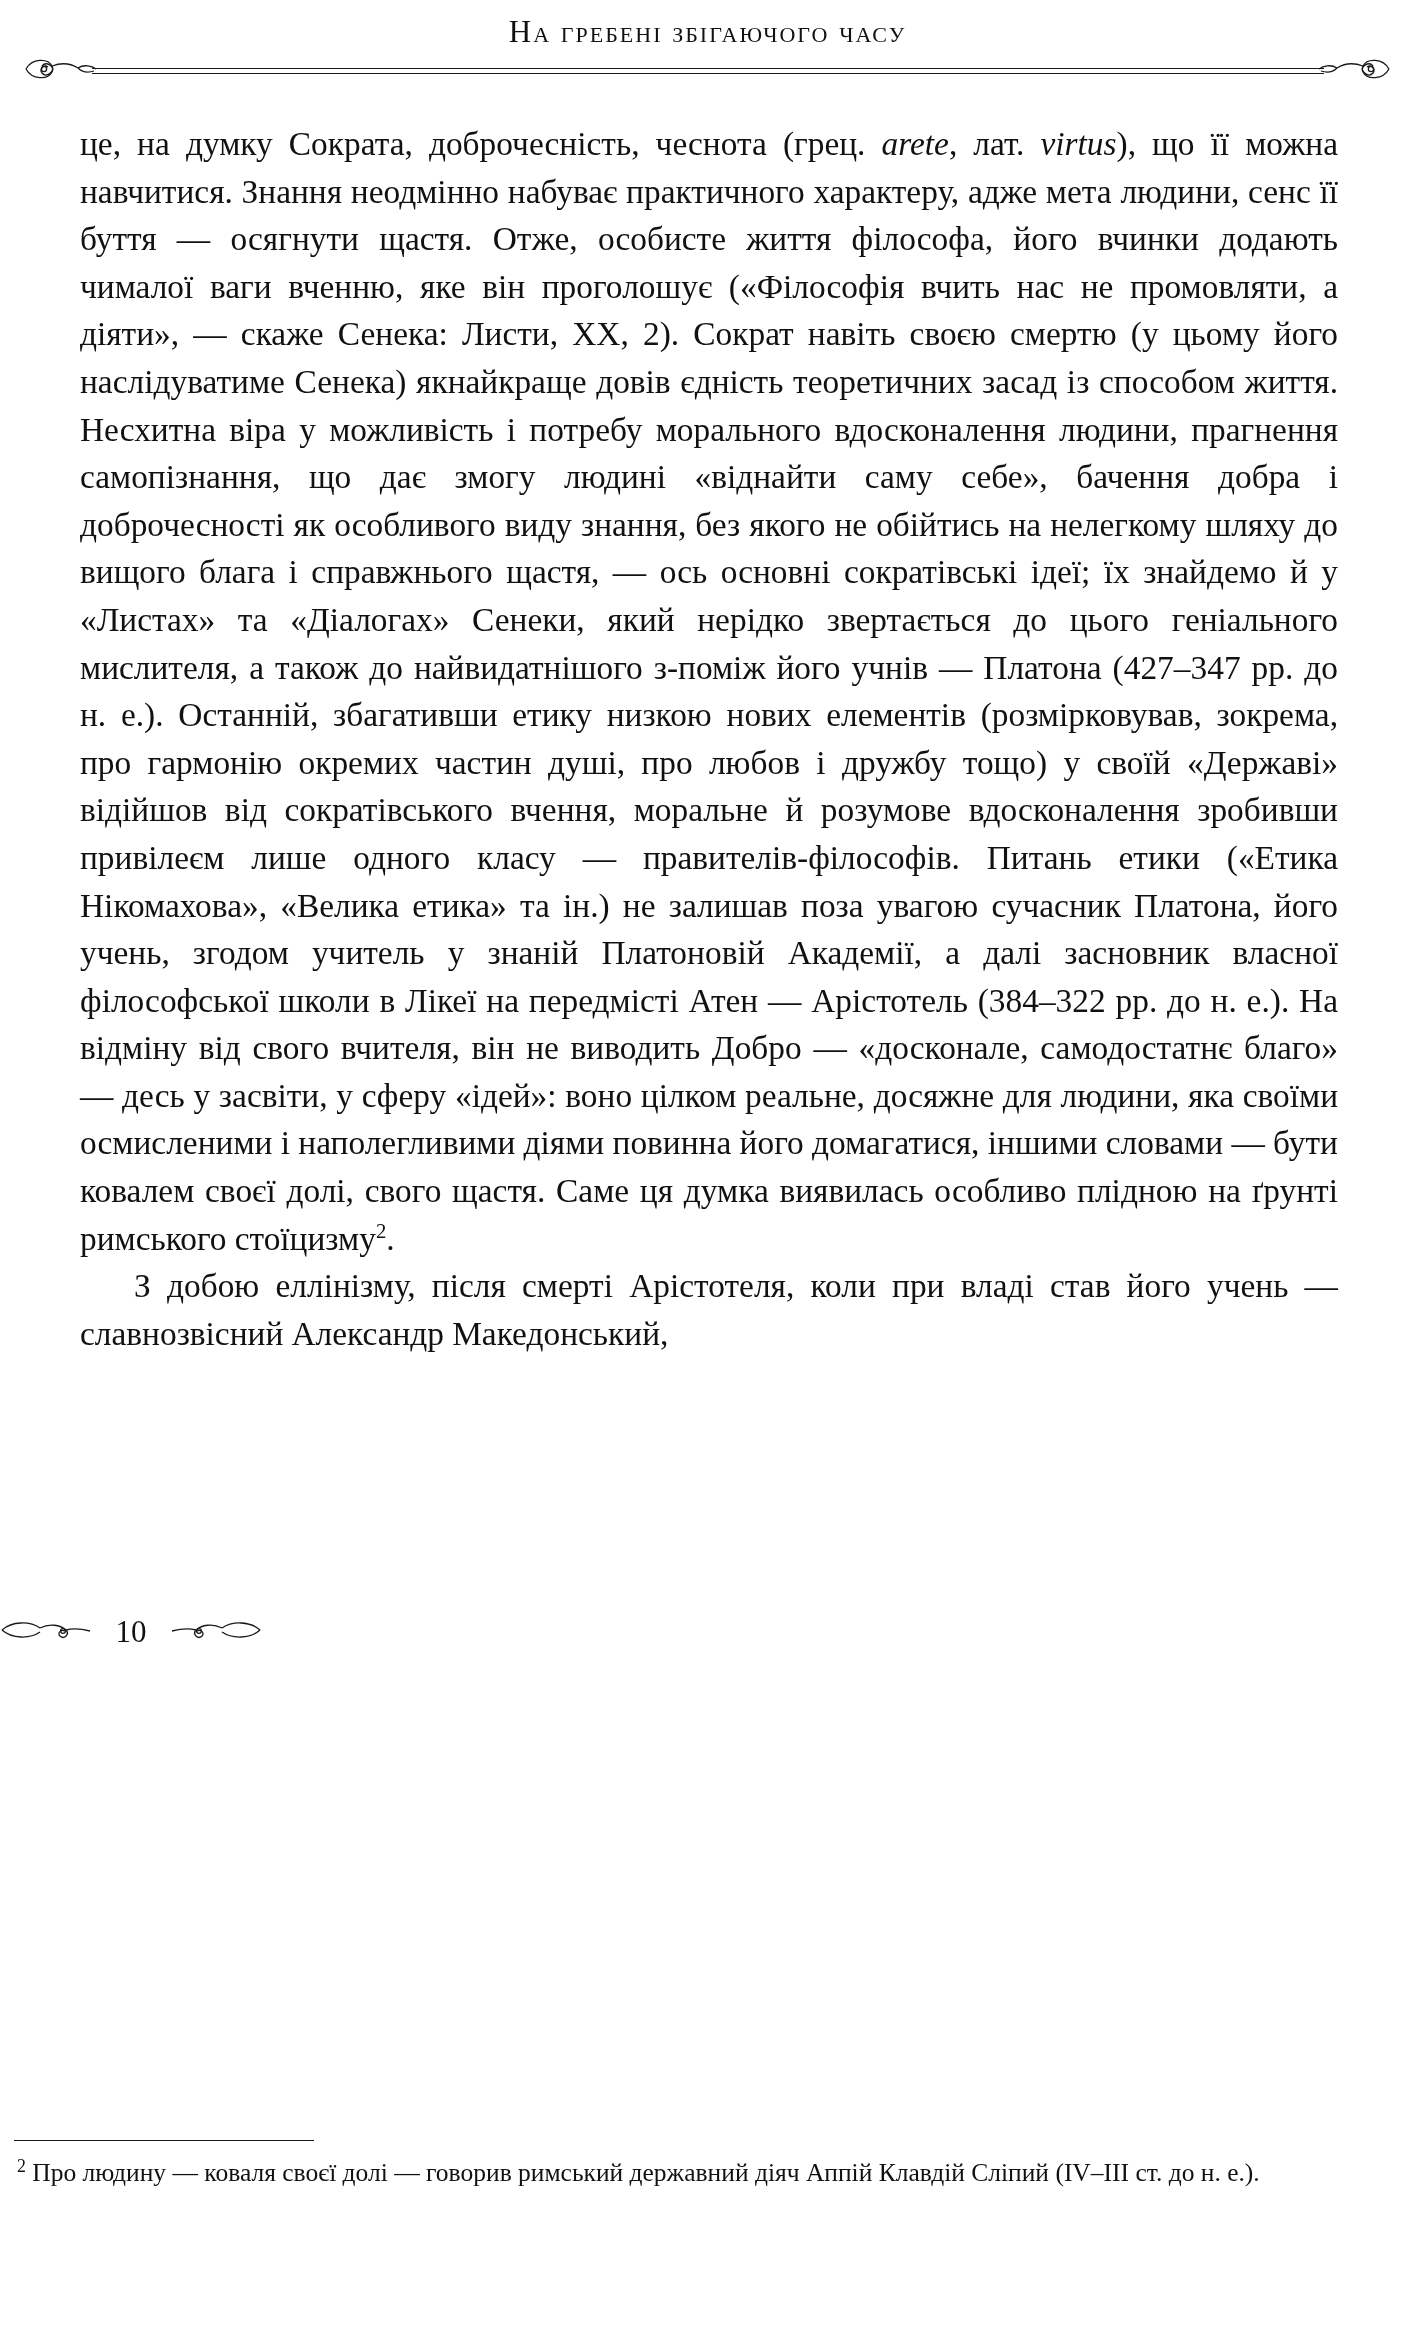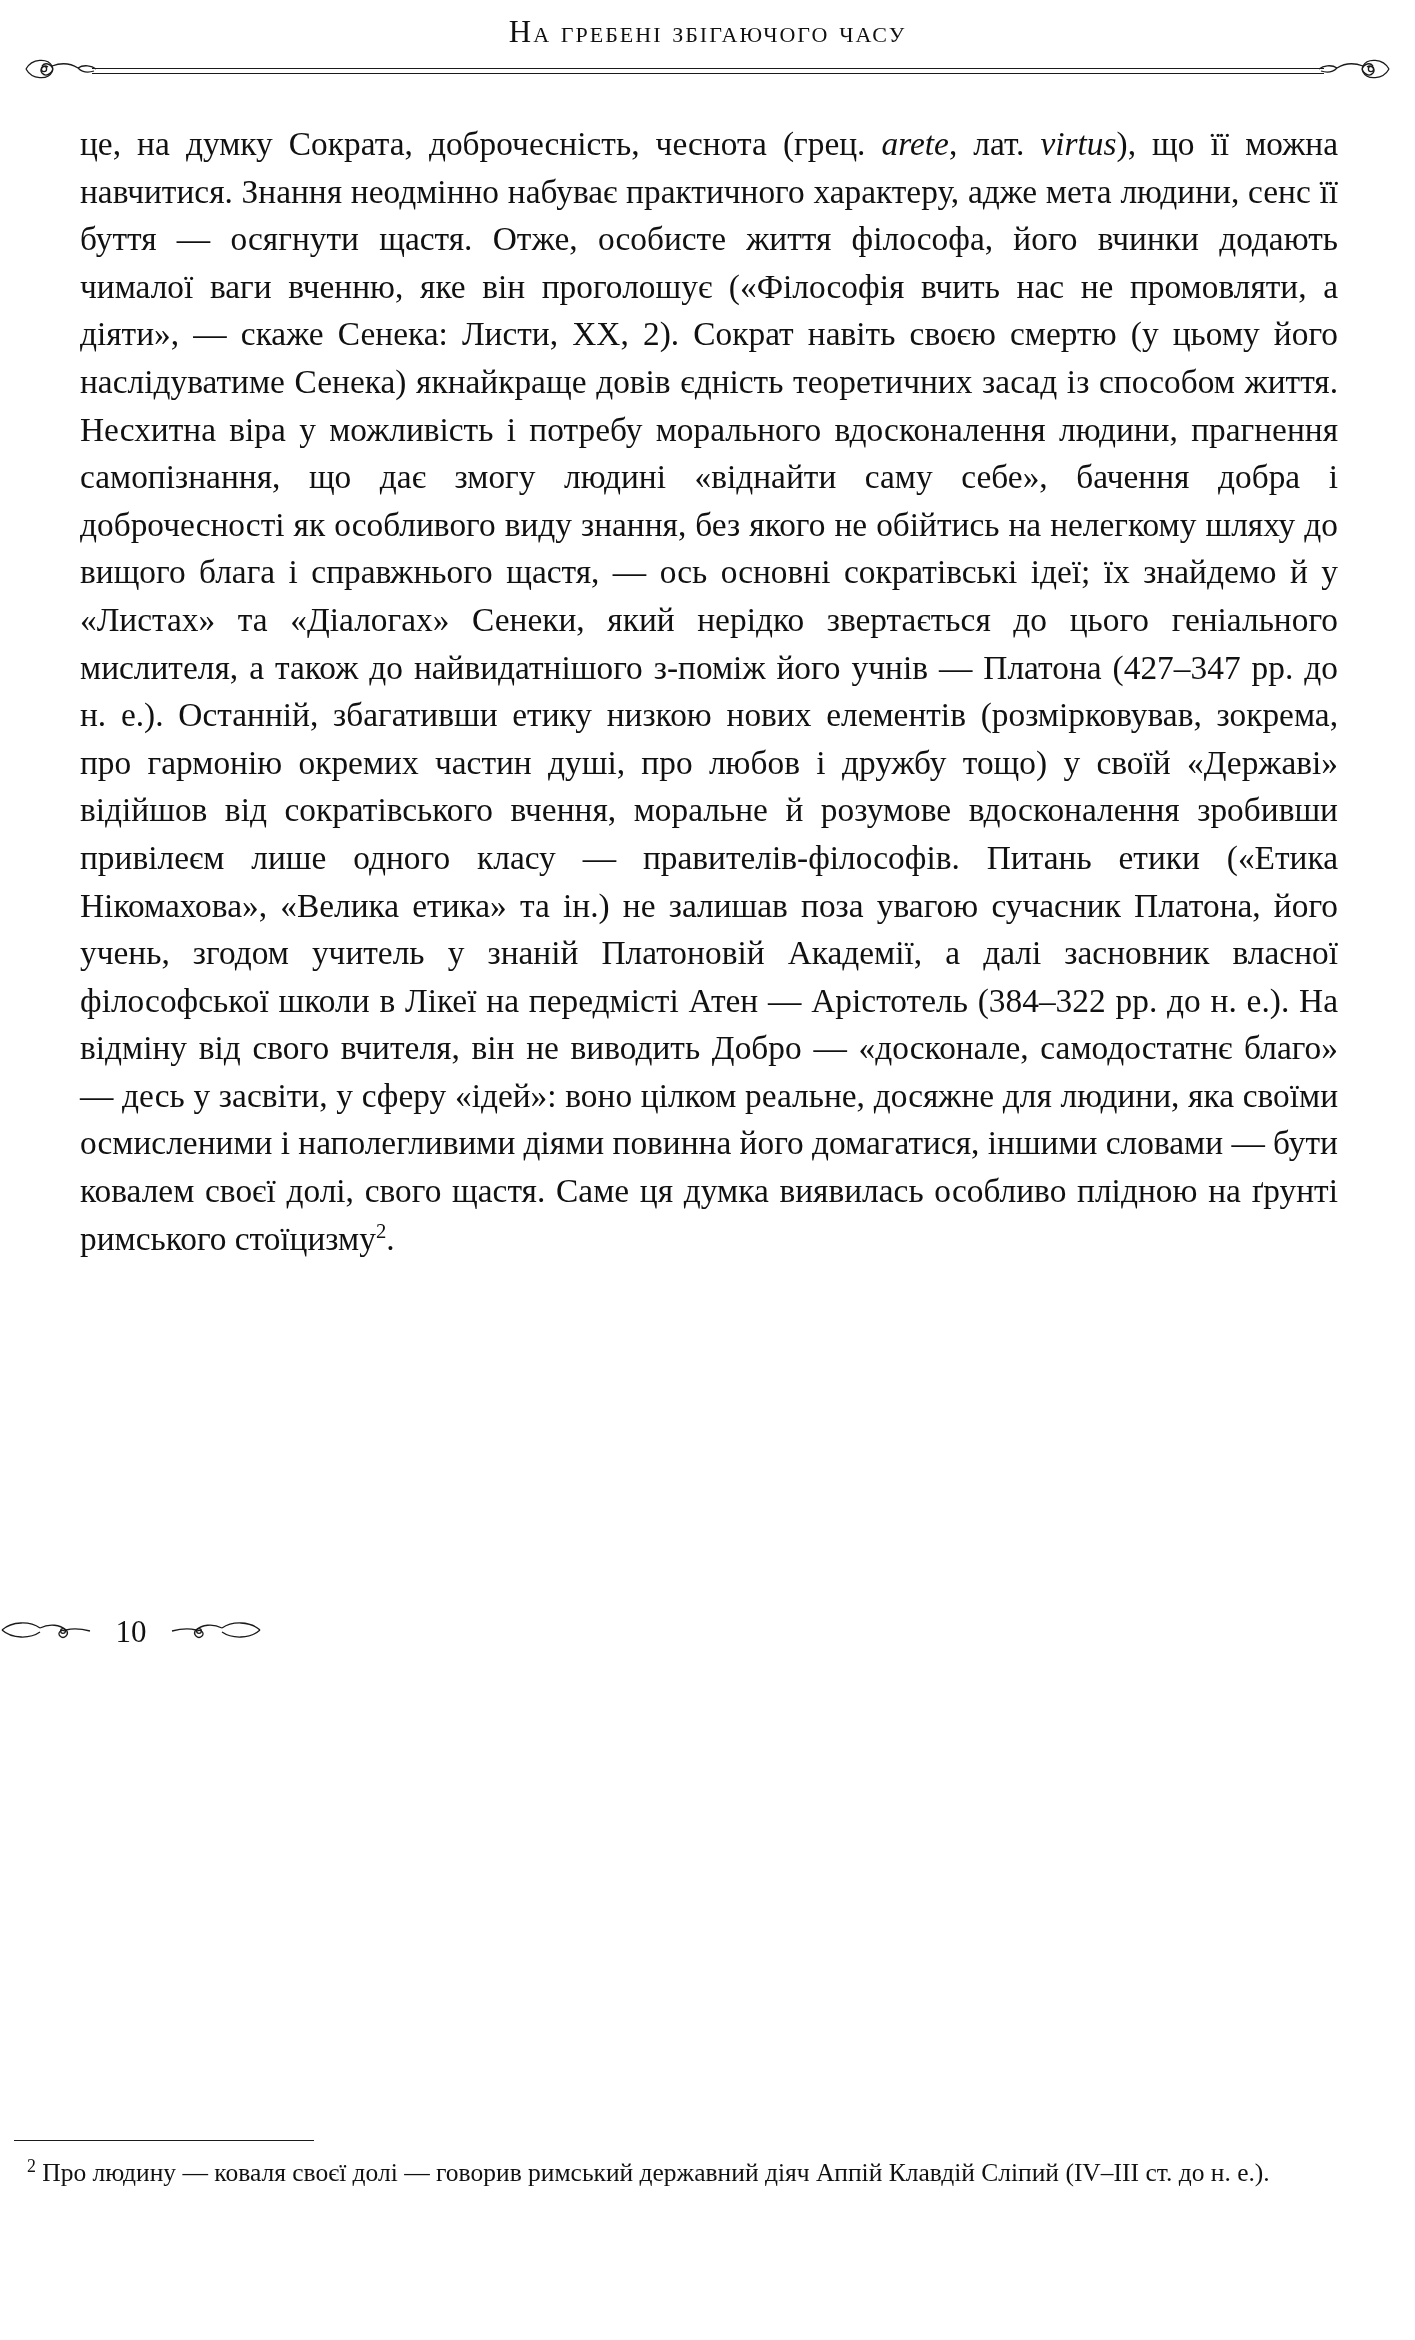--- a/index.html
+++ b/index.html
@@ -106,21 +106,21 @@
   .footnote-rule {
     width: 300px;
     border-top: 1.6px solid #1a1a1a;
     margin: 0 0 14px 0;
   }
   .footnote-text {
     font-size: 25.5px;
     line-height: 36px;
     text-align: justify;
     width: 1340px;
-    margin: 13px;
+    margin: 3px;
   }
   .footnote-text .fn-marker {
     font-size: 0.70em;
     vertical-align: super;
     line-height: 0;
   }
 
   
   .footer {
     position: absolute;
@@ -174,20 +174,21 @@
           <path d="M4 15 C10 26, 26 26, 30 18 C33 12, 24 7, 20 12"></path>
           <circle cx="22" cy="15" r="2.6"></circle>
           <path d="M56 14 C60 18, 66 19, 72 17"></path>
         </g>
       </svg>
     </div>
   </div>
 
   <div class="content">
     <p class="para" id="p1">це, на думку Сократа, доброчесність, чеснота (грец. <em>arete</em>, лат. <em>virtus</em>), що її можна навчитися. Знання неодмінно набуває практичного характеру, адже мета людини, сенс її буття — осягнути щастя. Отже, особисте життя філософа, його вчинки додають чималої ваги вченню, яке він проголошує («Філософія вчить нас не промовляти, а діяти», — скаже Сенека: Листи, XX, 2). Сократ навіть своєю смертю (у цьому його наслідуватиме Сенека) якнайкраще довів єдність теоретичних засад із способом життя. Несхитна віра у можливість і потребу морального вдосконалення людини, прагнення самопізнання, що дає змогу людині «віднайти саму себе», бачення добра і доброчесності як особливого виду знання, без якого не обійтись на нелегкому шляху до вищого блага і справжнього щастя, — ось основні сократівські ідеї; їх знайдемо й у «Листах» та «Діалогах» Сенеки, який нерідко звертається до цього геніального мислителя, а також до найвидатнішого з-поміж його учнів — Платона (427–347 рр. до н. е.). Останній, збагативши етику низкою нових елементів (розмірковував, зокрема, про гармонію окремих частин душі, про любов і дружбу тощо) у своїй «Державі» відійшов від сократівського вчення, моральне й розумове вдосконалення зробивши привілеєм лише одного класу — правителів-філософів. Питань етики («Етика Нікомахова», «Велика етика» та ін.) не залишав поза увагою сучасник Платона, його учень, згодом учитель у знаній Платоновій Академії, а далі засновник власної філософської школи в Лікеї на передмісті Атен — Арістотель (384–322 рр. до н. е.). На відміну від свого вчителя, він не виводить Добро — «досконале, самодостатнє благо» — десь у засвіти, у сферу «ідей»: воно цілком реальне, досяжне для людини, яка своїми осмисленими і наполегливими діями повинна його домагатися, іншими словами — бути ковалем своєї долі, свого щастя. Саме ця думка виявилась особливо плідною на ґрунті римського стоїцизму<sup>2</sup>.</p>
+    <p class="para indent" id="p2">З добою еллінізму, після смерті Арістотеля, коли при владі став його учень — славнозвісний Александр Македонський,</p>
   </div>
 
   <div class="footnote">
     <div class="footnote-rule"></div>
     <p class="footnote-text" id="fn1"><span class="fn-marker">2</span> Про людину — коваля своєї долі — говорив римський державний діяч Аппій Клавдій Сліпий (IV–III ст. до н. е.).</p>
   </div>
 
   <div class="footer">
     <span class="footer-orn">
       <svg width="92" height="26" viewBox="0 0 92 26" xmlns="http://www.w3.org/2000/svg">

